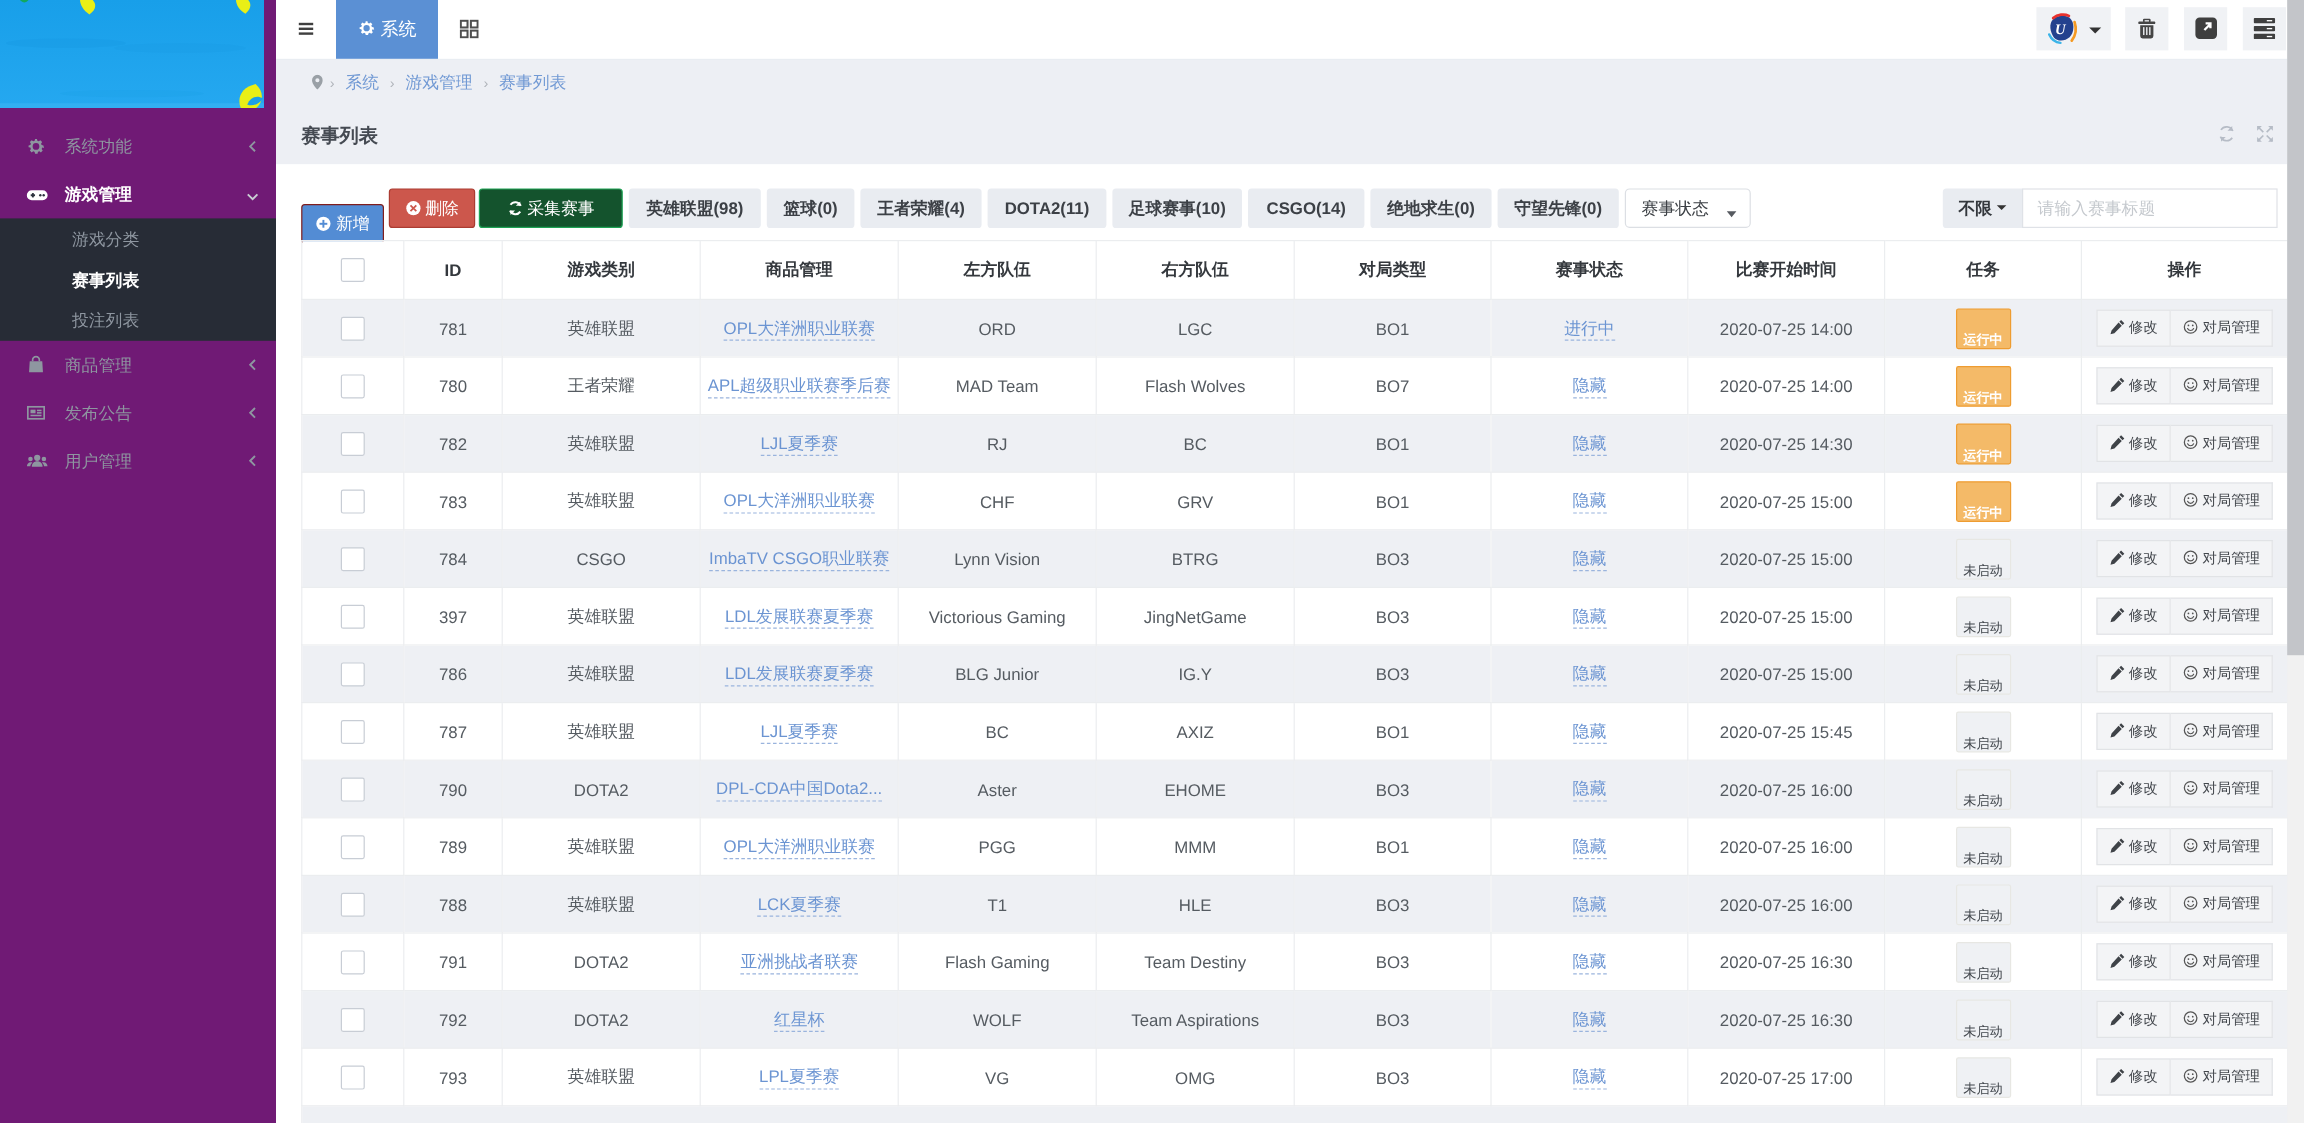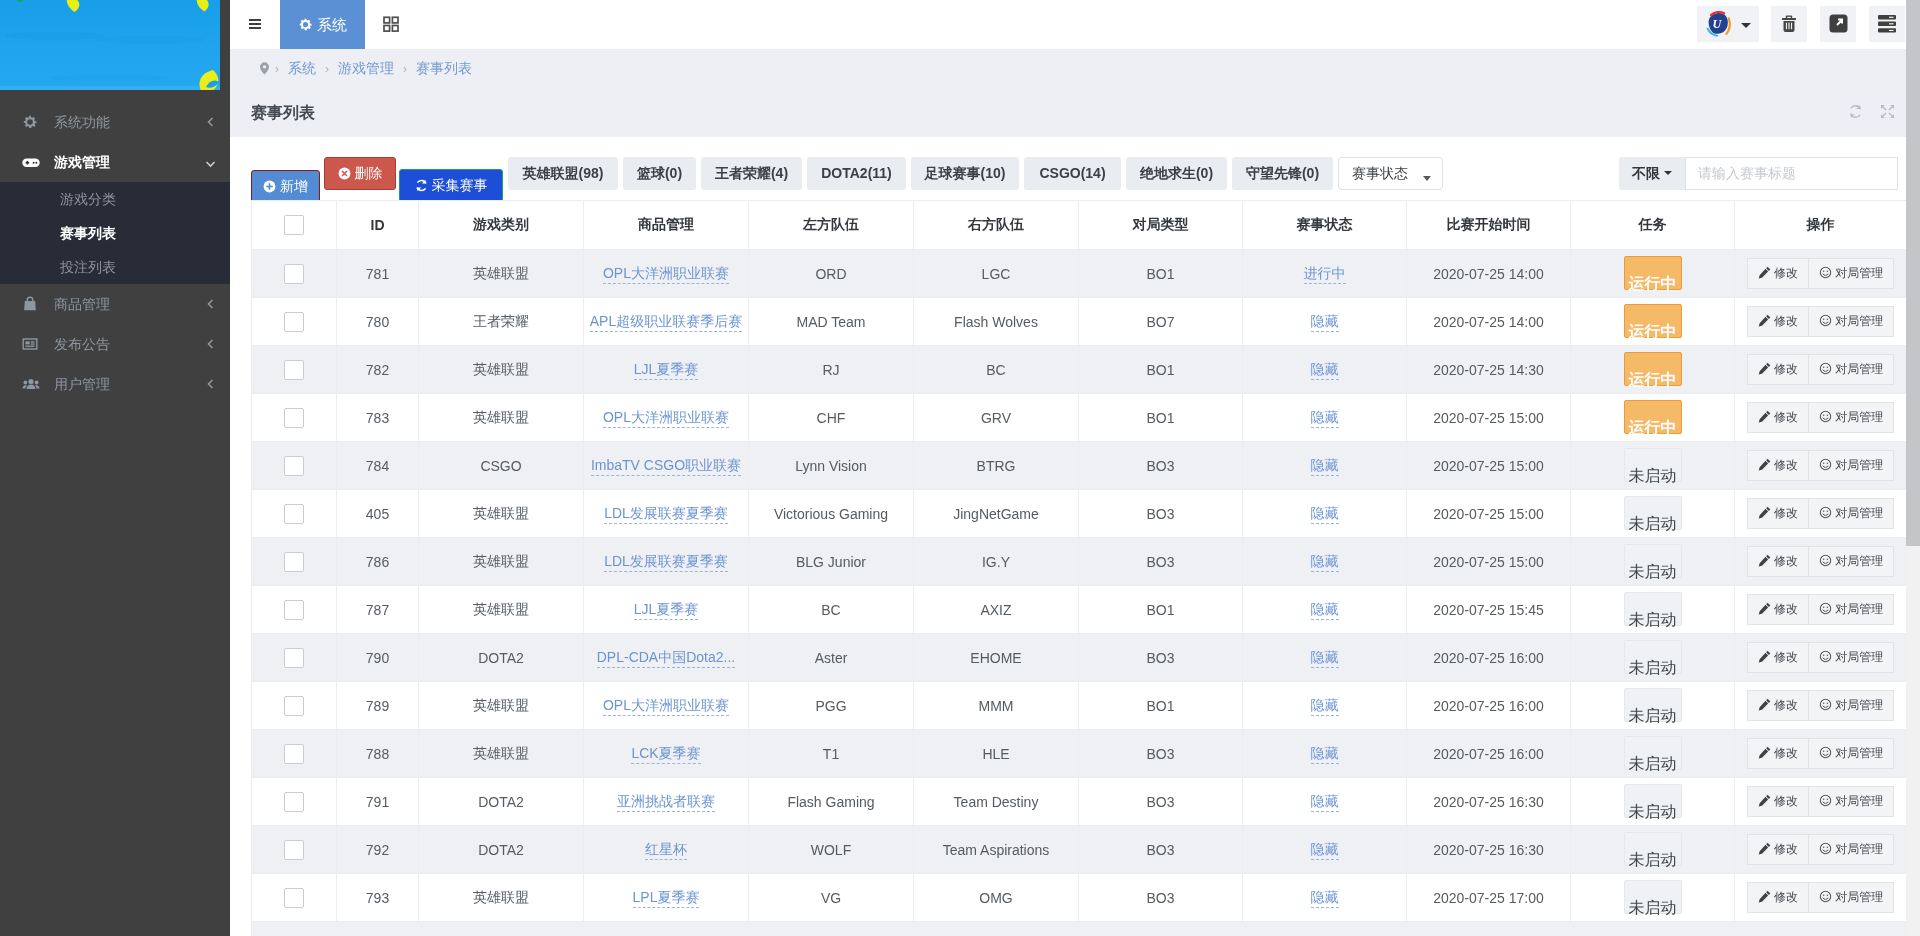--- a/index.html
+++ b/index.html
@@ -1,19 +1,19 @@
 <!DOCTYPE html>
 <html><head><meta charset="utf-8">
 <style>
 * { margin:0; padding:0; box-sizing:border-box; }
 html,body { width:1920px; height:936px; overflow:hidden; font-family:"Liberation Sans", sans-serif; }
 body { position:relative; background:#fff; }
 
 
-.sidebar { position:absolute; left:0; top:0; width:230px; height:936px; background:#404040; }
+.sidebar { position:absolute; left:0; top:0; width:230px; height:936px; background:#701a75; }
 .logo { position:absolute; left:0; top:0; width:220px; height:90px; overflow:hidden; }
 .menu { position:absolute; top:102px; left:0; width:230px; }
 .mitem { position:relative; height:40px; line-height:40px; color:#8e96a0; font-size:14px; }
 .mitem .txt { position:absolute; left:54px; }
 .mitem .ic { position:absolute; left:22px; top:12px; width:16px; height:16px; }
 .mitem .arr { position:absolute; right:14px; top:13px; width:12px; height:14px; }
 .mitem.on { color:#fff; }
 .smenu { background:#272c36; padding:0; }
 .sitem { height:34px; line-height:34px; color:#8e96a0; font-size:14px; padding-left:60px; }
 .sitem.on { color:#fff; }
@@ -35,37 +35,37 @@
 .crumb .sep { color:#b0b4ba; font-size:12px; }
 .ptitle { position:absolute; left:21px; top:53px; font-size:16px; font-weight:bold; color:#454a52; }
 .hicons { position:absolute; right:11px; top:54px; color:#b6bcc6; }
 
 
 .content { position:absolute; left:230px; top:137px; width:1676px; height:799px; background:#fff; }
 .toolbar { position:absolute; left:21px; top:20px; height:32px; white-space:nowrap; font-size:0; }
 .tbtn { display:inline-block; height:33px; line-height:33px; text-align:center; font-size:14px; border-radius:3px; vertical-align:top; }
 .tbtn.blue { background:#538cd4; border:1px solid #7f1d1d; line-height:31px; color:#fff; width:69px; margin-right:4px;margin-top:13px; }
 .tbtn.red { background:#cc574c; border:1px solid #ab3c32; line-height:31px; color:#fff; width:72px; margin-right:3px; }
-.tbtn.green { background:#1d4ed8; border:1px solid #1ea355; line-height:31px; color:#fff; width:104px; margin-right:5px;margin-top:12px; }
+.tbtn.green { background:#14532d; border:1px solid #1ea355; line-height:31px; color:#fff; width:120px; margin-right:5px; }
 .tbtn.gray { background:#e9ecf1; color:#3c4046; font-weight:bold; }
 .tsel { display:inline-block; width:105px; height:33px; line-height:31px; background:#fff; border:1px solid #dcdfe4; border-radius:4px; color:#3c4045; font-size:14px; text-align:left; padding-left:13px; position:relative; vertical-align:top; }
 .tsel .caret { position:absolute; right:11px; top:14px; border-top-color:#565a60; border-width:5px 4.5px; }
 .rfilter { position:absolute; right:8px; top:20px; height:32px; white-space:nowrap; font-size:0; }
 .nolimit { display:inline-block; width:66px; height:33px; line-height:33px; background:#e9ecf1; color:#33373c; font-weight:bold; font-size:14px; text-align:center; border-radius:3px 0 0 3px; }
 .sinput { display:inline-block; width:213px; height:33px; line-height:31px; background:#fff; border:1px solid #dfe2e7; color:#c5c9ce; font-size:14px; padding-left:12px; vertical-align:top; margin-left:0px; }
 
 
 table.grid { position:absolute; left:21px; top:63px; width:1655px; border-collapse:collapse; table-layout:fixed; }
 table.grid td, table.grid th { border:1px solid #ebedef; text-align:center; font-size:14px; color:#555b61; overflow:hidden; white-space:nowrap; }
 table.grid th { height:49px; font-size:14px; color:#34383d; background:#fff; }
 table.grid td { height:48px; }
 tr.st td { background:#eef0f4; }
 .cb { display:inline-block; width:20px; height:20px; background:#fff; border:1px solid #c8cdd5; border-radius:2px; vertical-align:middle; }
 a.dl { color:#6b94d2; text-decoration:none; border-bottom:1px dashed #9ab4dd; padding-bottom:2px; }
-.bdg { display:inline-block; min-width:46px; height:23px; line-height:21px; border-radius:2px; font-size:16px; padding:16px 4px; }
+.bdg { display:inline-block; min-width:46px; height:23px; line-height:21px; border-radius:2px; font-size:11px; padding:16px 4px; }
 .bdg.run { background:#f4ba68; border:1px solid #ee9c31; color:#fff; font-weight:bold; }
 .bdg.idle { background:#eff1f4; border:1px solid #e7e7e3; color:#41464c; }
 .bg { display:inline-flex; }
 .ab { display:inline-block; height:31px; line-height:29px; background:#f3f4f6; border:1px solid #e1e3e6; font-size:12px; color:#43474d; padding:0 10px; }
 .ab + .ab { border-left:none; }
 .mi { vertical-align:-2px; }
 
 
 .sbar { position:absolute; right:0; top:0; width:14px; height:936px; background:#f1f1f1; z-index:50; }
 .sthumb { position:absolute; left:0; top:0; width:14px; height:546px; background:#c3c5c9; }
@@ -404,21 +404,21 @@
               <span class="ab"><svg class="mi" width="13" height="13" viewBox="0 0 16 16">
                   <circle cx="8" cy="8" r="6.4" fill="none" stroke="#555" stroke-width="1.3"></circle>
                   <circle cx="5.8" cy="6.4" r="0.9" fill="#555"></circle>
                   <circle cx="10.2" cy="6.4" r="0.9" fill="#555"></circle>
                   <path d="M4.9 9.6 a3.4 3.4 0 0 0 6.2 0" fill="none" stroke="#555" stroke-width="1.2" stroke-linecap="round"></path>
                 </svg> 对局管理</span>
             </span></td>
         </tr>
 <tr>
           <td><span class="cb"></span></td>
-          <td>405</td>
+          <td>397</td>
           <td>英雄联盟</td>
 <td><a class="dl">LDL发展联赛夏季赛</a></td>
           <td>Victorious Gaming</td>
           <td>JingNetGame</td>
           <td>BO3</td>
           <td><a class="dl">隐藏</a></td>
 <td>2020-07-25 15:00</td>
           <td><span class="bdg idle">未启动</span></td>
           <td><span class="bg">
               <span class="ab"><svg class="mi" width="13" height="13" viewBox="0 0 16 16">

